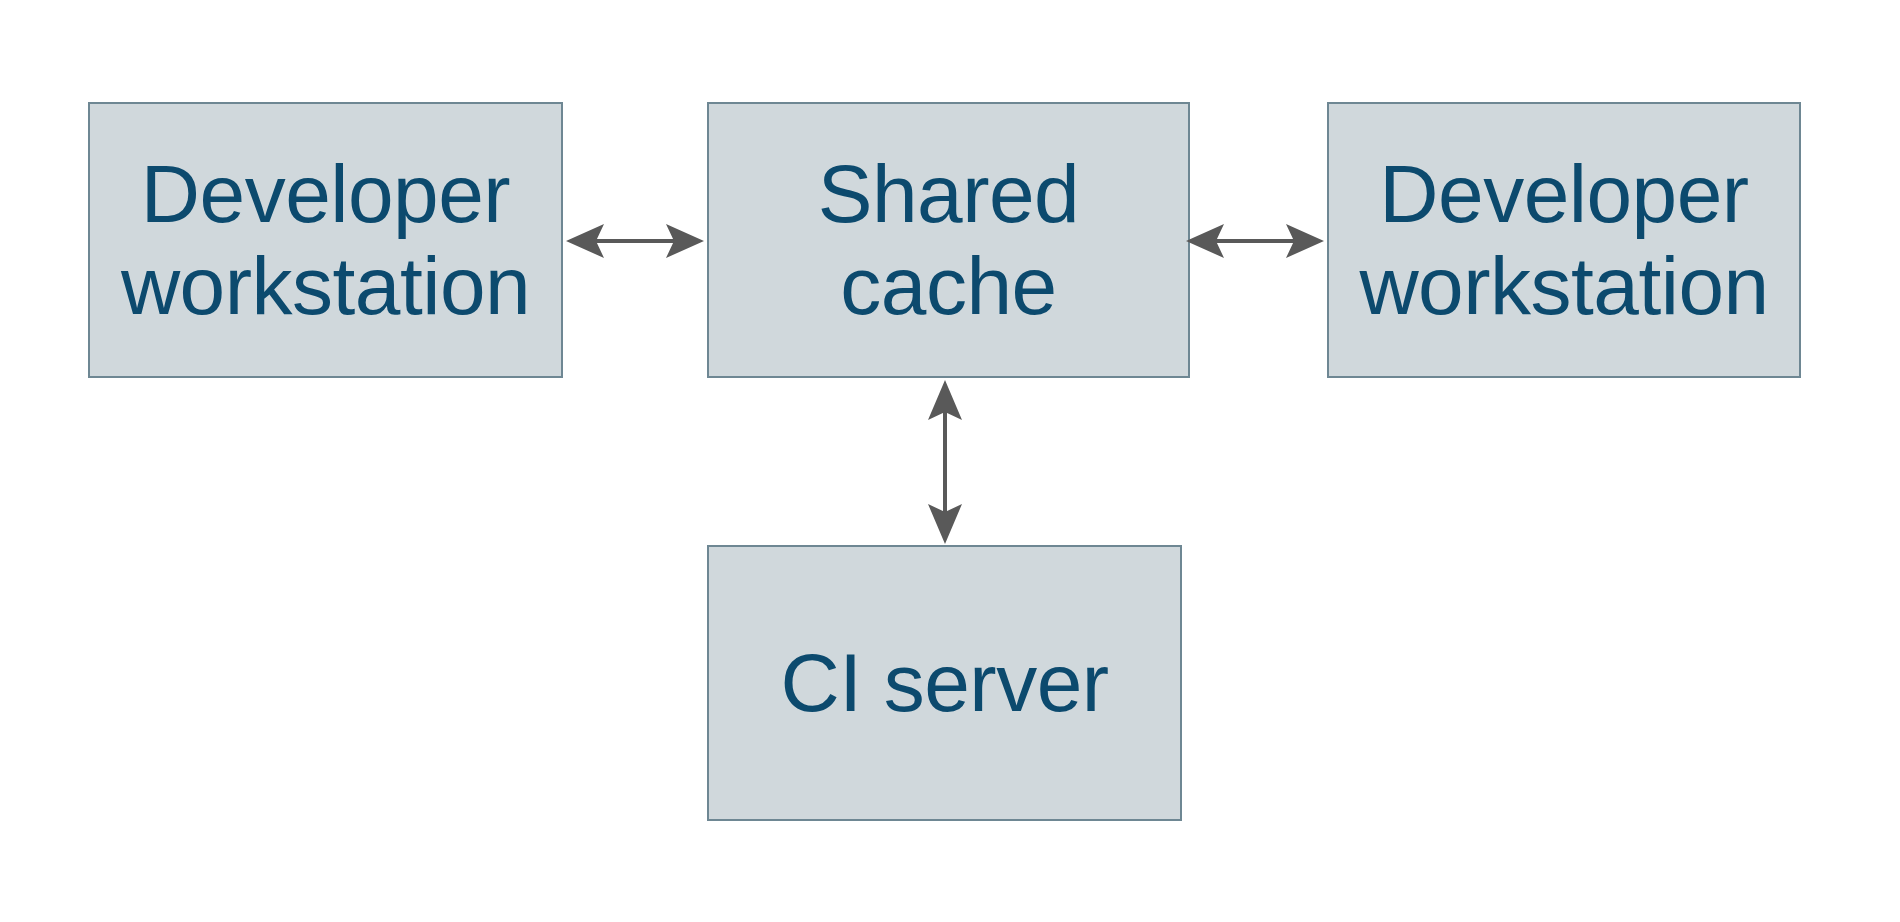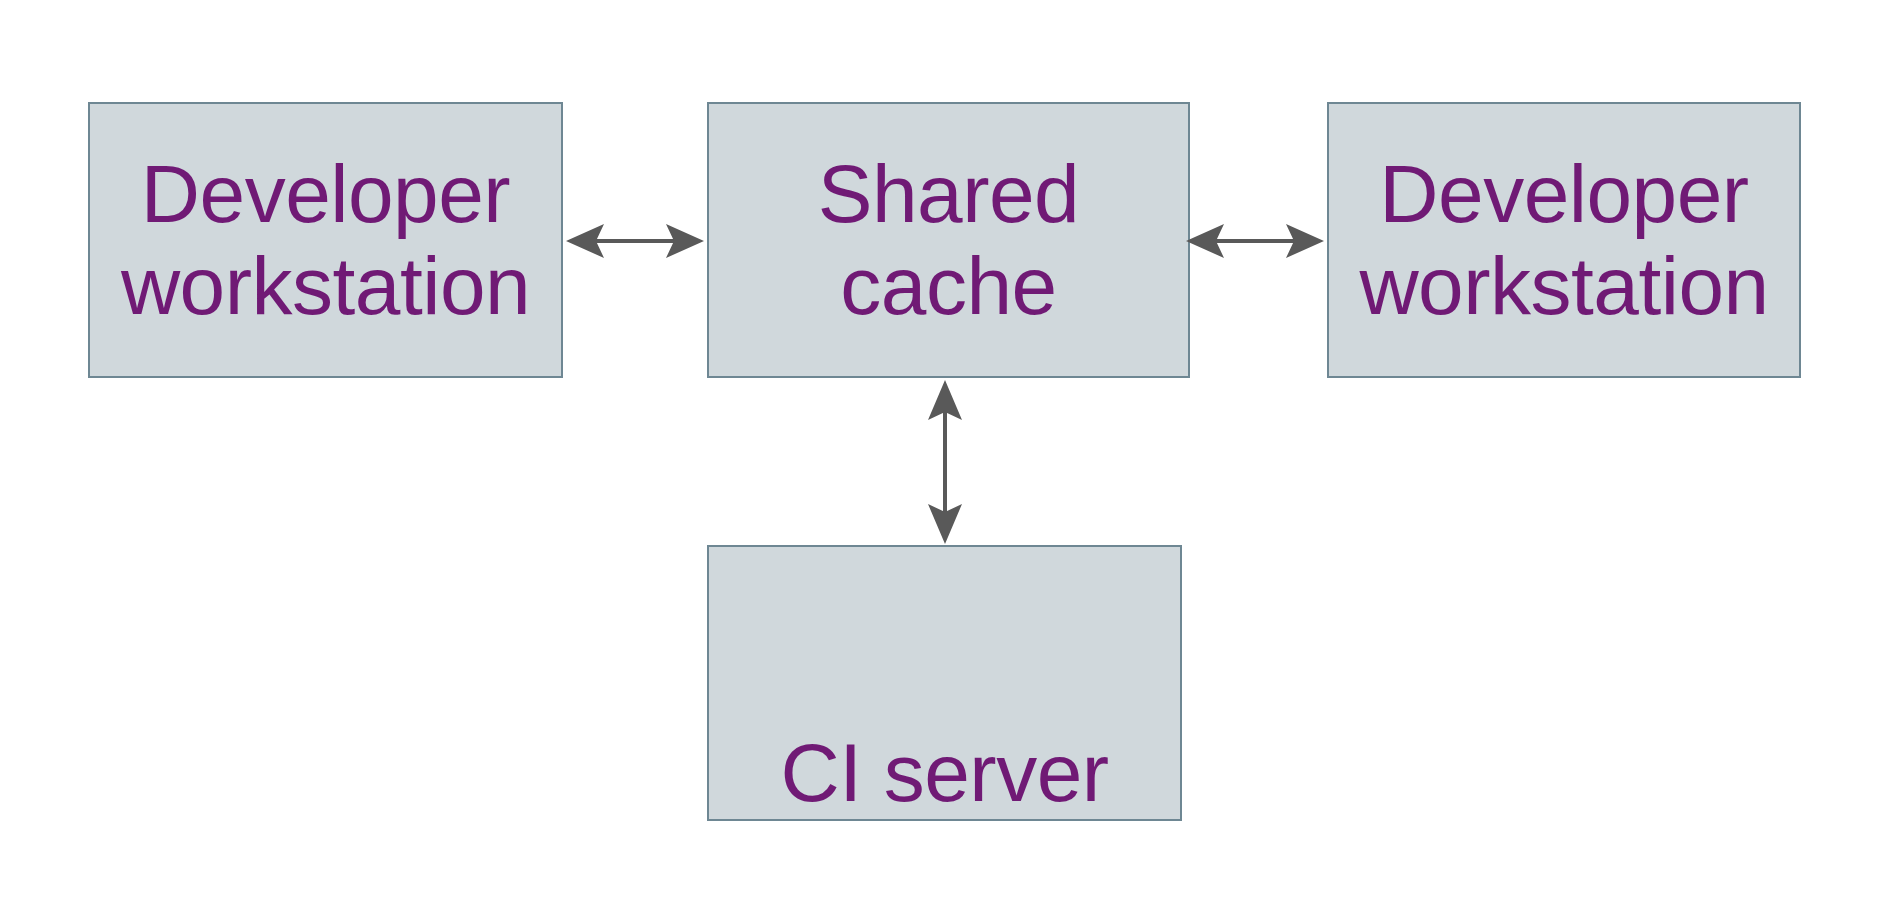--- a/index.html
+++ b/index.html
@@ -26,30 +26,30 @@
     display: flex;
     align-items: center;
     justify-content: center;
     text-align: center;
   }
   .node-label {
     font-family: "Liberation Sans", sans-serif;
     font-size: 82px;
     line-height: 92px;
     font-weight: 400;
-    color: #701a75;
+    color: #0c4a6e;
     letter-spacing: -0.5px;
     white-space: pre-line;
     padding: 0 6px;
   }
   
   #node-dev-left   { left: 88px;  top: 102px; width: 475px; height: 276px; }
   #node-shared     { left: 707px; top: 102px; width: 483px; height: 276px; }
   #node-dev-right  { left: 1327px;top: 102px; width: 474px; height: 276px; }
-  #node-ci         { left: 707px; top: 545px; width: 475px; height: 276px; align-items: flex-end; }
+  #node-ci         { left: 707px; top: 545px; width: 475px; height: 276px; }
 
   
   .connector {
     position: absolute;
     overflow: visible;
   }
   #edge-left-shared  { left: 560px; top: 212px;  width: 150px; height: 58px; }
   #edge-shared-right { left: 1180px;top: 212px;  width: 150px; height: 58px; }
   #edge-shared-ci    { left: 916px; top: 376px;  width: 58px;  height: 172px; }
 </style>

